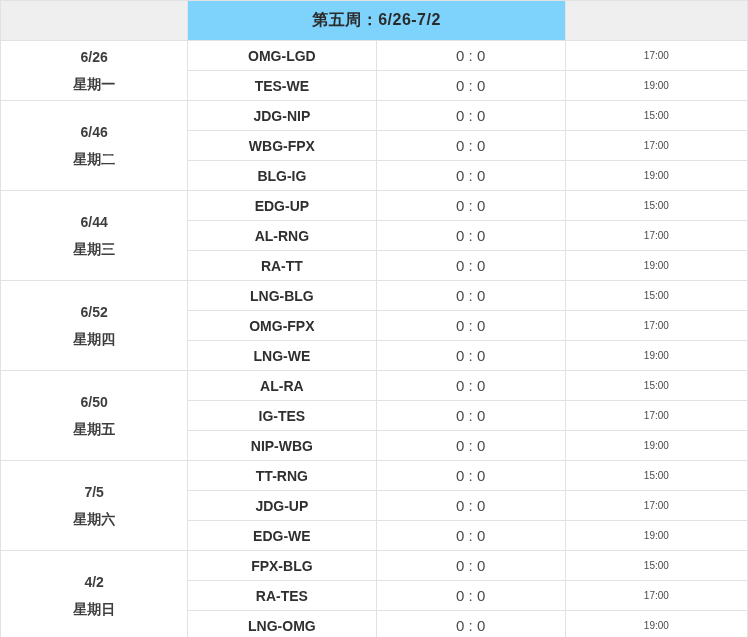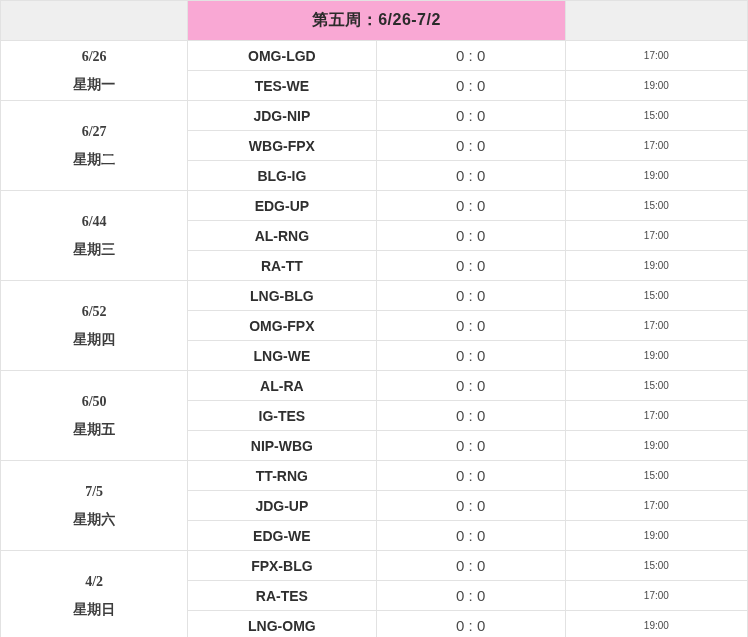--- a/index.html
+++ b/index.html
@@ -19,21 +19,21 @@
     border-collapse: collapse;
     table-layout: fixed;
   }
   .schedule-table td {
     border: 1px solid #e2e2e2;
     padding: 0;
     text-align: center;
     vertical-align: middle;
   }
   .header-row td {
-    background: #f9a8d4;
+    background: #7dd3fc;
     height: 39px;
     font-size: 16px;
     font-weight: bold;
     color: #2b2b2b;
     letter-spacing: 0.5px;
   }
   .header-left, .header-right {
     background: #efefef !important;
   }
   .col-date {
@@ -50,21 +50,20 @@
   }
   .date-cell {
     background: #ffffff;
     font-size: 14px;
     font-weight: bold;
     color: #3d3d3d;
     line-height: 1.9;
   }
   .date-cell .date-top {
     display: block;
-    font-family: Liberation Serif, serif;
   }
   .date-cell .date-bottom {
     display: block;
   }
   .match-cell {
     height: 29px;
     font-size: 14px;
     font-weight: bold;
     color: #2f2f2f;
     margin-top: 41px;
@@ -105,21 +104,21 @@
         <td class="score-cell">0 : 0</td>
         <td class="time-cell">17:00</td>
       </tr>
       <tr>
         <td class="match-cell">TES-WE</td>
         <td class="score-cell">0 : 0</td>
         <td class="time-cell">19:00</td>
       </tr>
       <tr>
         <td class="date-cell" rowspan="3">
-          <span class="date-top">6/27</span>
+          <span class="date-top">6/46</span>
           <span class="date-bottom">星期二</span>
         </td>
         <td class="match-cell">JDG-NIP</td>
         <td class="score-cell">0 : 0</td>
         <td class="time-cell">15:00</td>
       </tr>
       <tr>
         <td class="match-cell">WBG-FPX</td>
         <td class="score-cell">0 : 0</td>
         <td class="time-cell">17:00</td>

